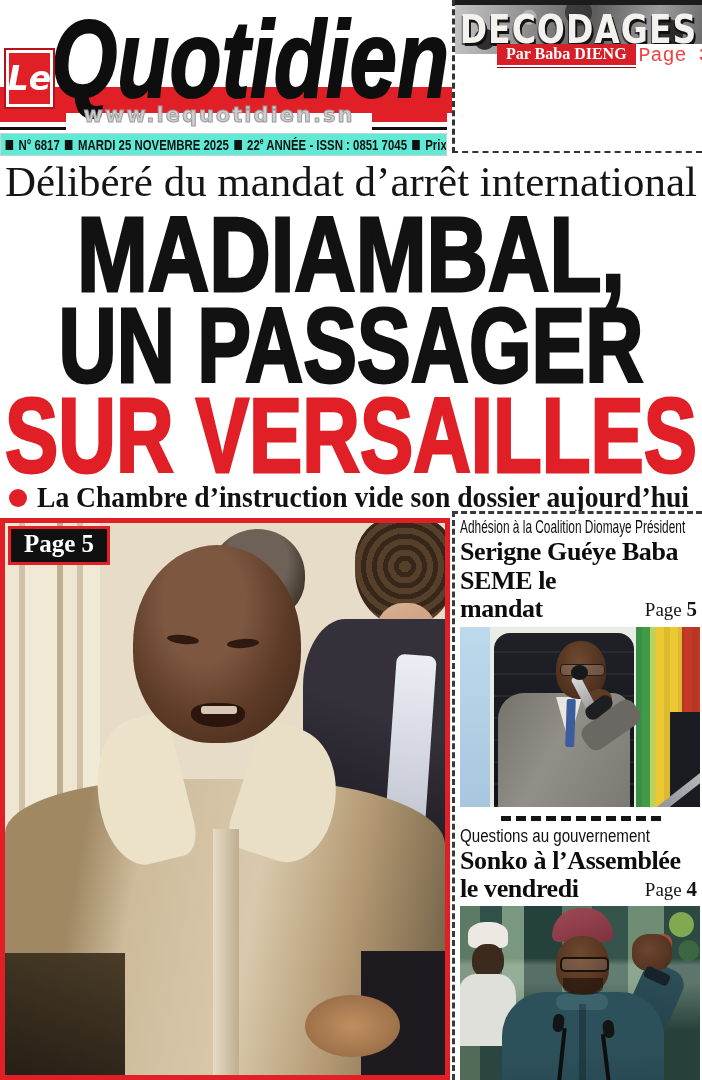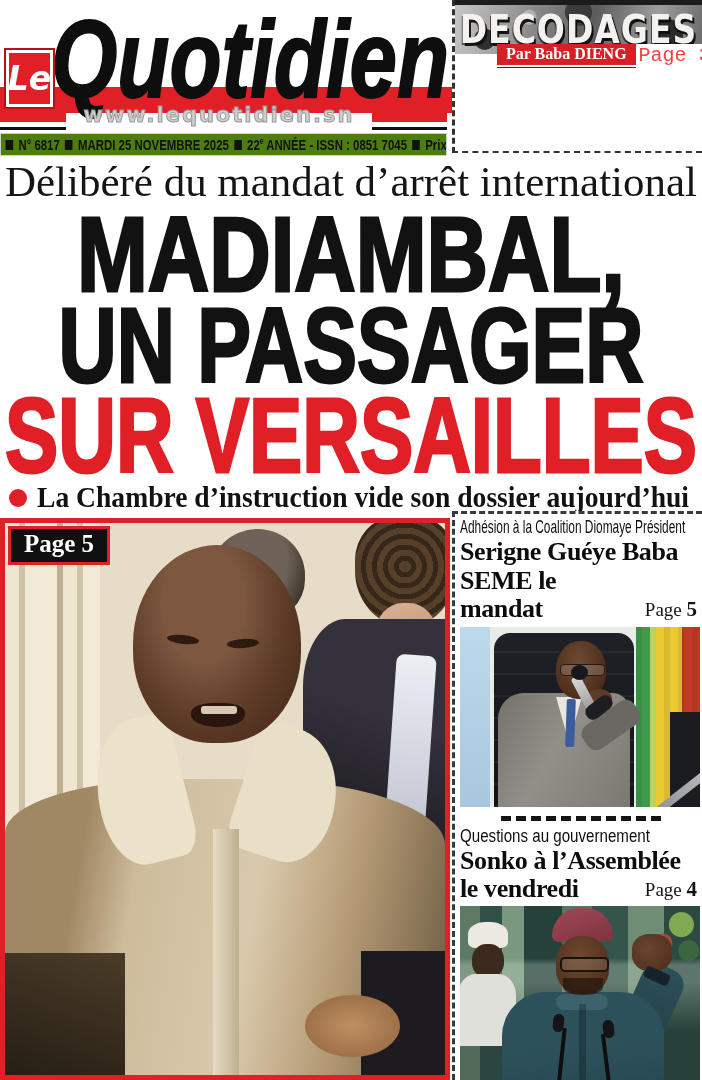--- a/index.html
+++ b/index.html
@@ -15,21 +15,21 @@
             color:#fff; font-weight:bold; font-style:italic; font-size:33px;
             font-family:"DejaVu Sans", sans-serif; z-index:3; }
   .red-bar { position:absolute; top:113px; height:9px; background:#e01f26; }
   .rb-left { left:0; width:66px; } .rb-right { left:372px; width:75px; }
   .site { position:absolute; left:66px; top:103px; width:306px; text-align:center;
           font-family:"DejaVu Sans", sans-serif; font-weight:bold; font-size:21px; letter-spacing:2px;
           color:#cdcdcd; -webkit-text-stroke:1px #9b9b9b; }
   .rule { position:absolute; top:127px; height:3px; background:#111; }
   .rl-left { left:0; width:66px; } .rl-right { left:372px; width:75px; }
   .info-bar { position:absolute; left:0; top:133px; width:447px; height:23px;
-              border:1px solid #cfcfcf; background:#4d7c0f; box-sizing:border-box; overflow:hidden; }
+              border:1px solid #cfcfcf; background:#5eead4; box-sizing:border-box; overflow:hidden; }
   .info-inner { display:flex; align-items:center; gap:7px; height:100%; padding-left:6px;
                 transform:scaleX(.76); transform-origin:0 50%; width:132%;
                 font-weight:bold; font-size:15px; white-space:nowrap; color:#111; }
   .sq { width:10px; height:10px; background:#111; flex:0 0 auto; }
   .info-inner sup { font-size:9px; }
 
   
   .decodages { position:absolute; left:452px; top:0; width:250px; height:153px;
                border-left:3px dashed #333; border-bottom:2px dashed #333; box-sizing:border-box; background:#fff; }
   .dec-header { height:49px; border-top:5px solid #1c1c1c; position:relative; overflow:hidden;

